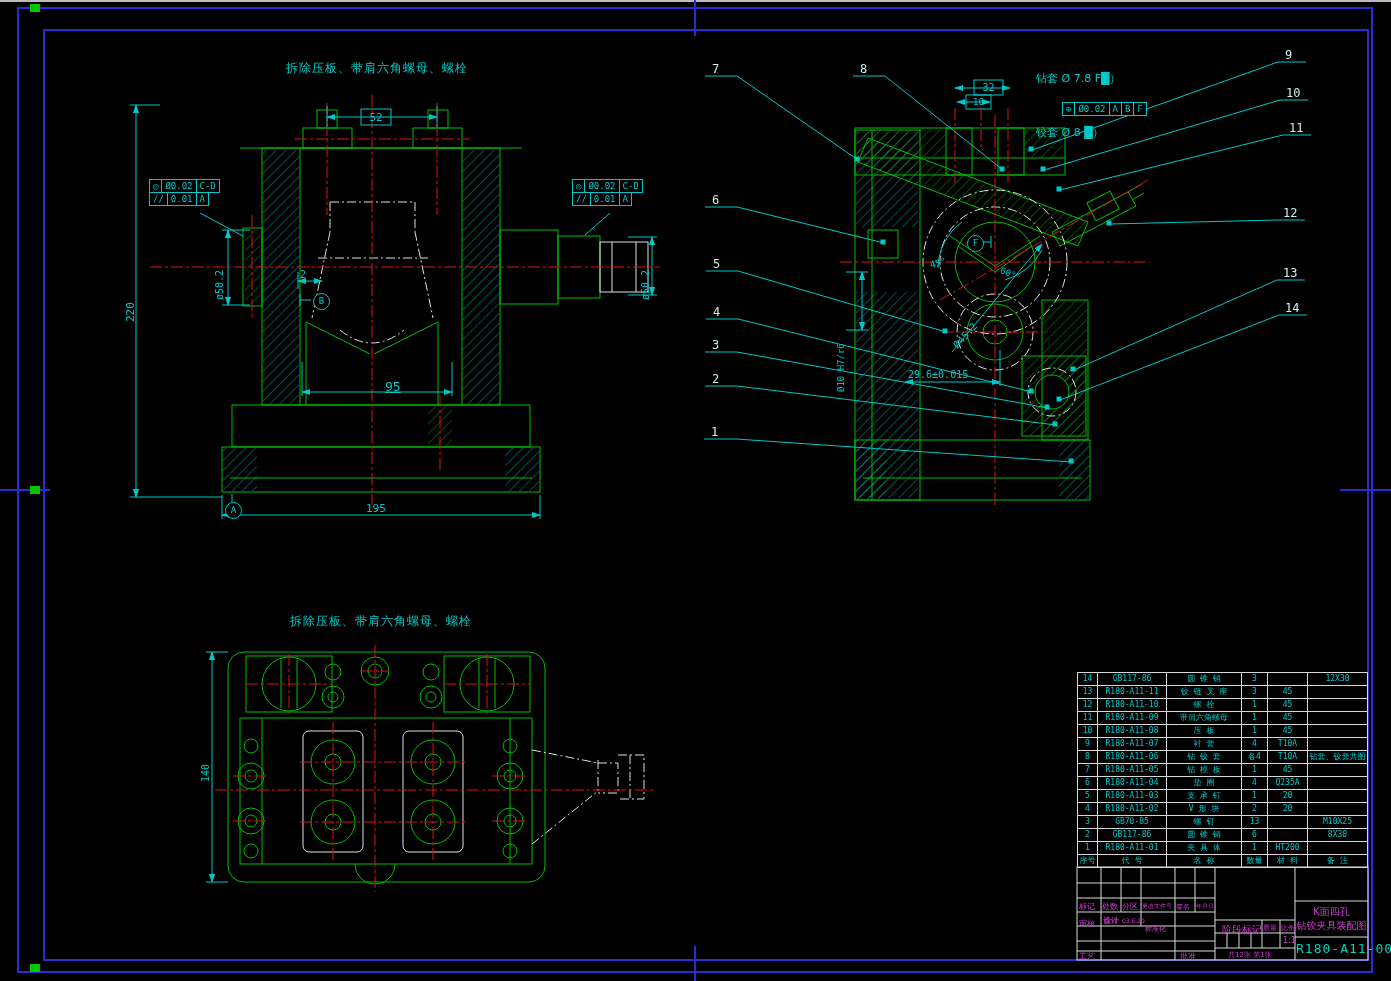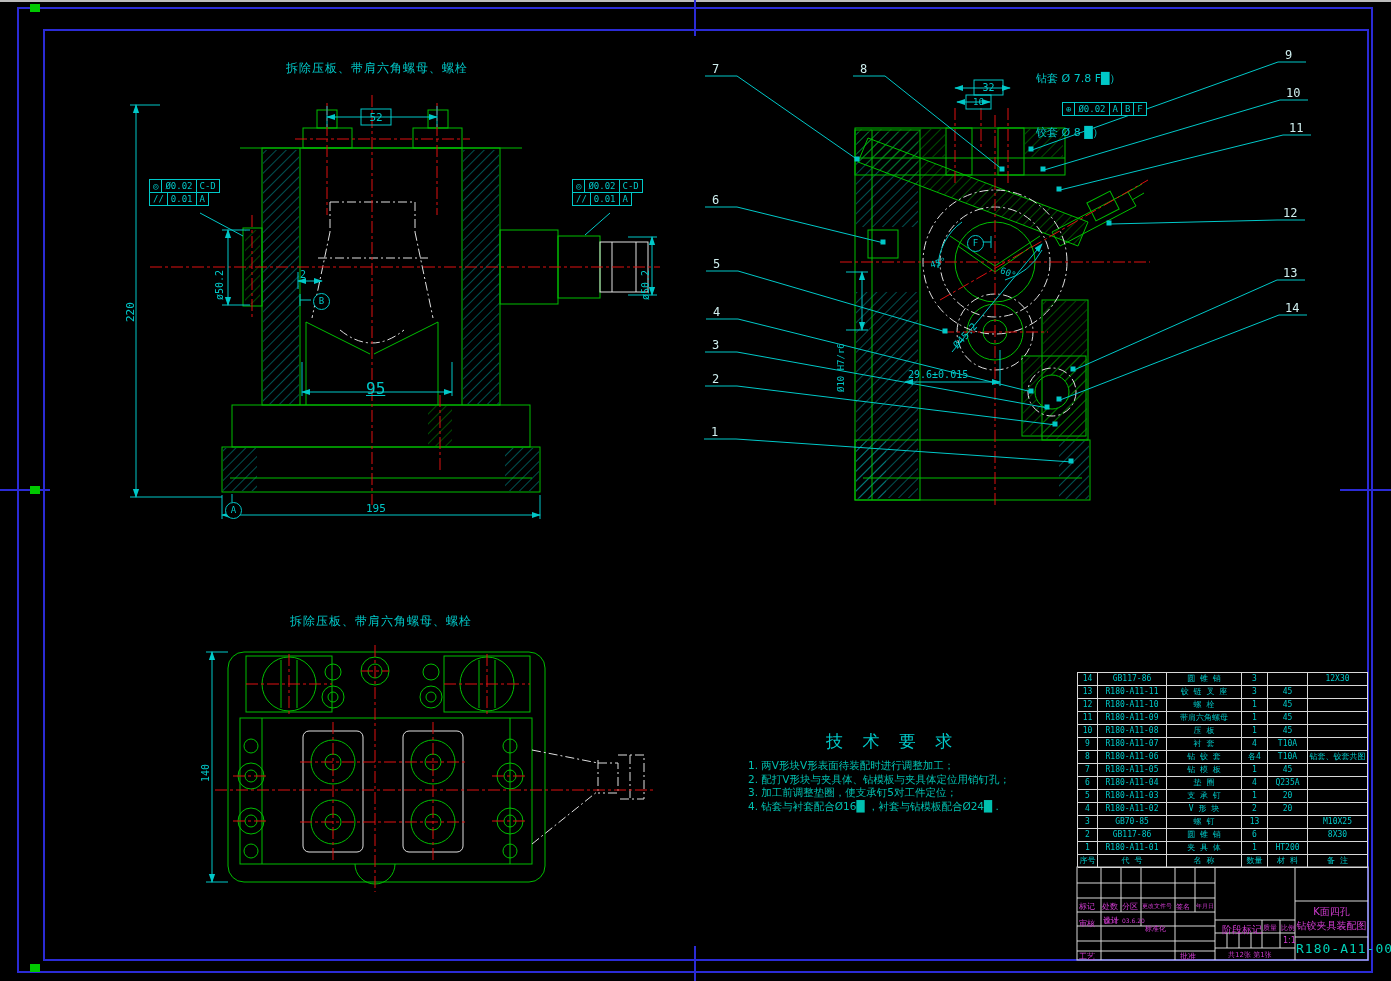--- a/index.html
+++ b/index.html
@@ -341,21 +341,21 @@
     <line x1="1295" y1="901" x2="1368" y2="901"></line>
     <line x1="1295" y1="937" x2="1368" y2="937"></line>
   </g>
 </svg>
 
 <span class="t cn" style="left:286px;top:60px;font-size:12px;letter-spacing:1px;">拆除压板、带肩六角螺母、螺栓</span>
 <span class="t cn" style="left:290px;top:613px;font-size:12px;letter-spacing:1px;">拆除压板、带肩六角螺母、螺栓</span>
 
 <span class="t" style="left:361px;top:111px;width:30px;text-align:center;font-size:11px;">52</span>
 <span class="t" style="left:300px;top:269px;font-size:10px;">2</span>
-<span class="t" style="left:366px;top:379px;font-size:16px;text-decoration:underline;">95</span>
+<span class="t" style="left:385px;top:379px;font-size:13px;text-decoration:underline;">95</span>
 <span class="t" style="left:366px;top:502px;font-size:11px;">195</span>
 <span class="t vt" style="left:124px;top:322px;font-size:11px;">220</span>
 <span class="t vt" style="left:214px;top:300px;font-size:10px;">ø50.2</span>
 <span class="t vt" style="left:640px;top:300px;font-size:10px;">ø50.2</span>
 
 <div class="fcf" style="left:150px;top:180px;">
   <div class="r">
     <span class="c">◎</span>
     <span class="c">Ø0.02</span>
     <span class="c">C-D</span>
@@ -412,27 +412,20 @@
 <span class="bal" style="left:1283px;top:206px;">12</span>
 <span class="bal" style="left:1283px;top:266px;">13</span>
 <span class="bal" style="left:1285px;top:301px;">14</span>
 <span class="bal" style="left:712px;top:193px;">6</span>
 <span class="bal" style="left:713px;top:257px;">5</span>
 <span class="bal" style="left:713px;top:305px;">4</span>
 <span class="bal" style="left:712px;top:338px;">3</span>
 <span class="bal" style="left:712px;top:372px;">2</span>
 <span class="bal" style="left:711px;top:425px;">1</span>
 
-<div id="techreq">
-  <div class="tt cn">技 术 要 求</div>
-  <div class="it cn">1. 两V形块V形表面待装配时进行调整加工；</div>
-  <div class="it cn">2. 配打V形块与夹具体、钻模板与夹具体定位用销钉孔；</div>
-  <div class="it cn">3. 加工前调整垫圈，使支承钉5对工件定位；</div>
-  <div class="it cn">4. 钻套与衬套配合Ø16█ ，衬套与钻模板配合Ø24█ .</div>
-</div>
 
 <div id="bom">
       <div class="bom-row">
         <div class="bom-cell">14</div>
         <div class="bom-cell">GB117-86</div>
         <div class="bom-cell">圆 锥 销</div>
         <div class="bom-cell">3</div>
         <div class="bom-cell"></div>
         <div class="bom-cell">12X30</div>
       </div>

